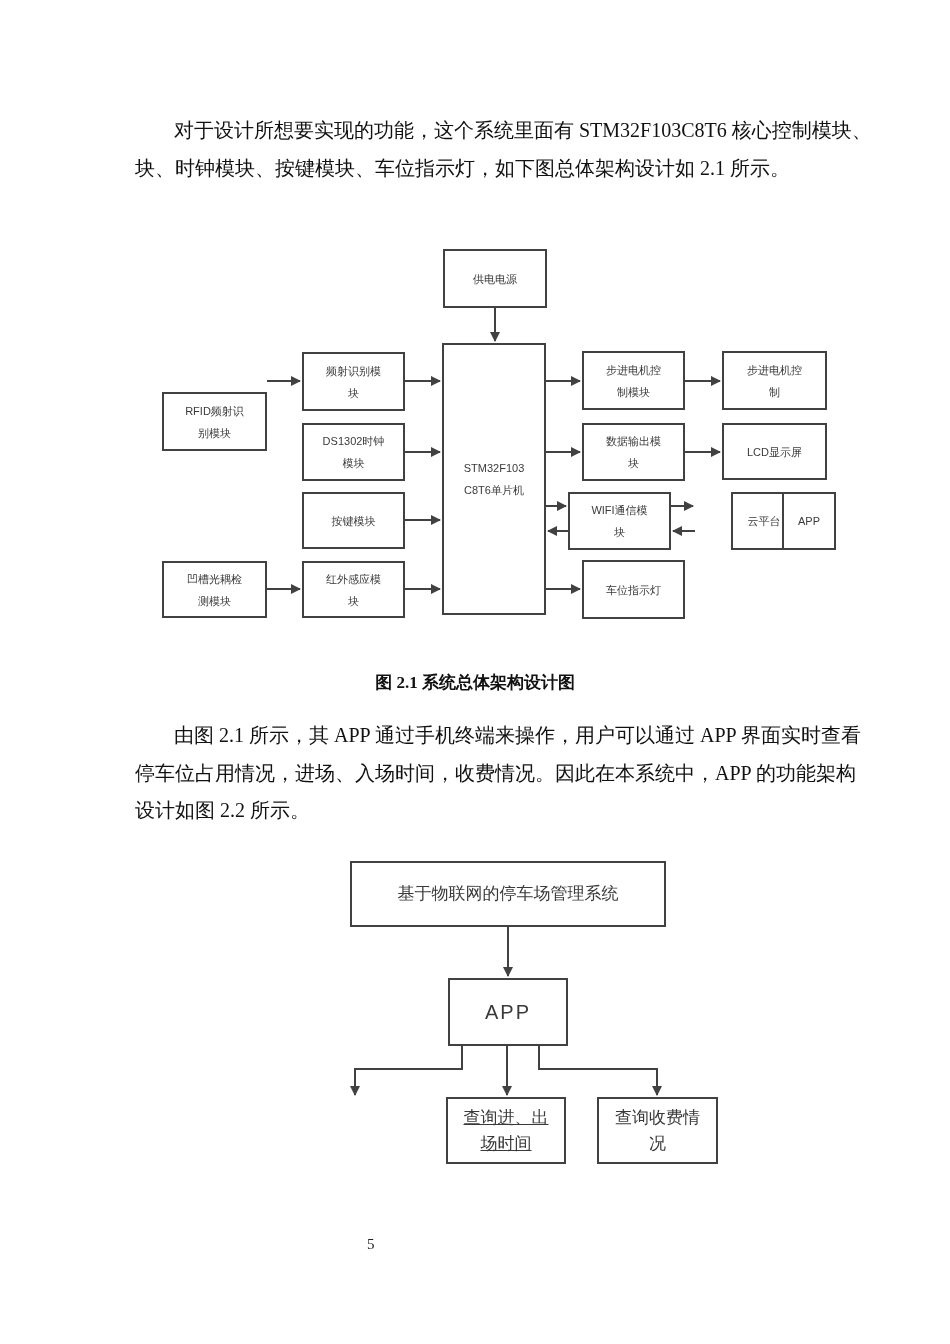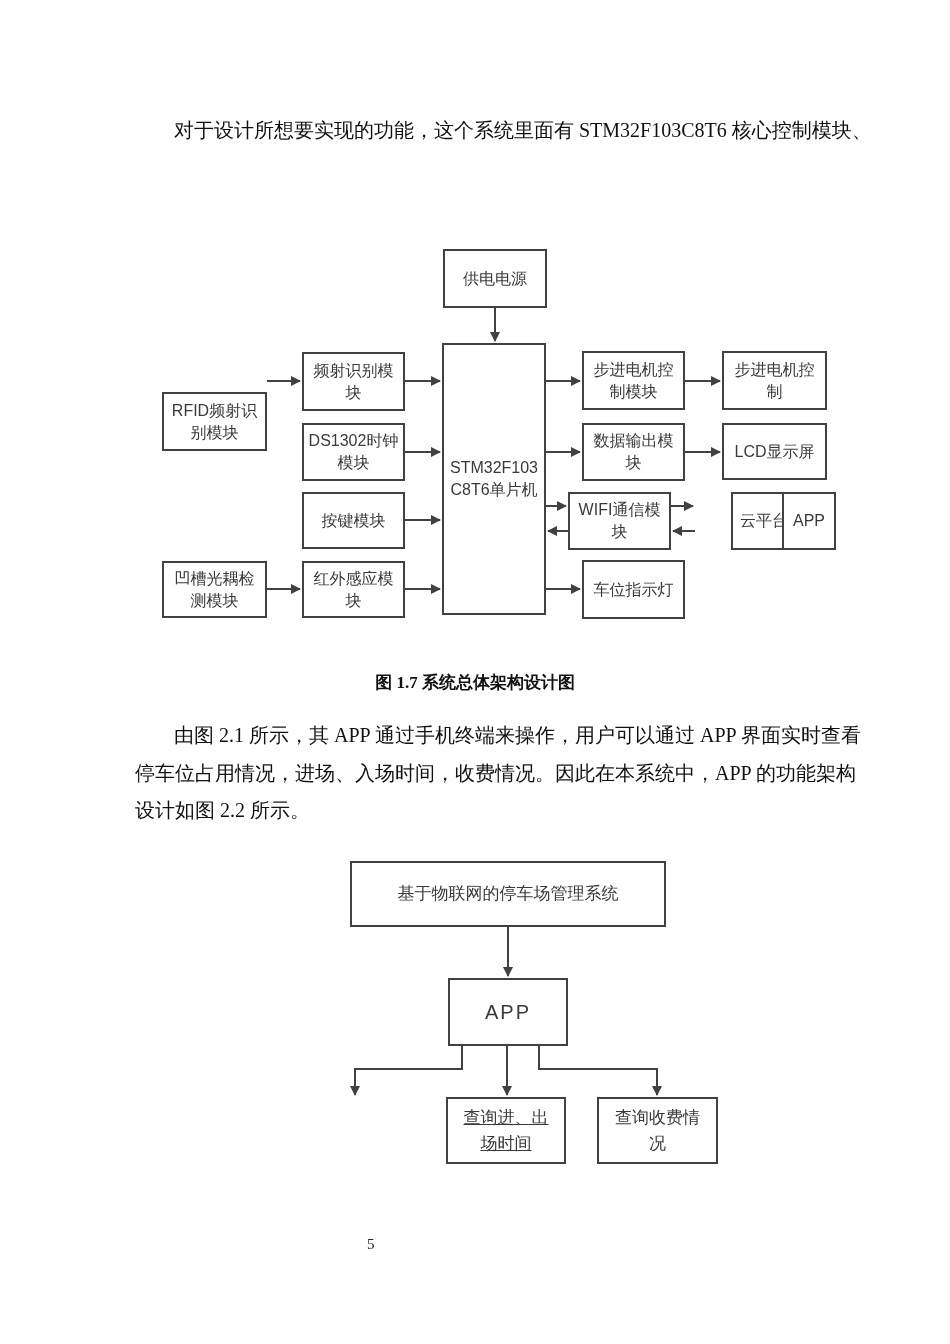--- a/index.html
+++ b/index.html
@@ -16,36 +16,37 @@
   .caption {
     position:absolute; left:0; top:671px; width:950px; text-align:center;
     font-weight:bold; font-size:17px; color:#111111;
   }
   .dbox {
     position:absolute; box-sizing:border-box; border:2px solid #414141;
     background:#ffffff; display:flex; align-items:center; justify-content:center;
     text-align:center; white-space:pre-line;
     font-family:"Liberation Sans","DejaVu Sans",sans-serif; color:#3a3a3a;
   }
-  .f1 { font-size:16px; line-height:22px; }
+  .f1 { font-size:11px; line-height:22px; }
   .f2 { font-size:17px; line-height:26px; }
   .f2.big { font-size:20px; letter-spacing:2px; }
   #connectors { position:absolute; left:0; top:0; width:950px; height:1344px; pointer-events:none; }
   #connectors polyline { fill:none; stroke:#414141; stroke-width:2; }
   .pagenum {
     position:absolute; left:367px; top:1236px; font-size:15px; color:#222222;
   }
 </style>
 </head>
 <body>
 
 <div id="page">
 
   <div class="para" style="top:112px;">
     <div class="line indent">对于设计所想要实现的功能，这个系统里面有 STM32F103C8T6 核心控制模块、</div>
+    <div class="line">块、时钟模块、按键模块、车位指示灯，如下图总体架构设计如 2.1 所示。</div>
   </div>
 
   <svg id="connectors" viewBox="0 0 950 1344" xmlns="http://www.w3.org/2000/svg">
     <defs>
       <marker id="ah" markerUnits="userSpaceOnUse" markerWidth="11" markerHeight="12" refX="9" refY="5" orient="auto">
         <path d="M0,0 L10,5 L0,10 Z" fill="#414141"></path>
       </marker>
     </defs>
 
     <polyline points="495,308 495,341" marker-end="url(#ah)"></polyline>
@@ -93,21 +94,21 @@
 制</div>
   <div class="dbox f1" style="left:582px;top:423px;width:103px;height:58px;">数据输出模
 块</div>
   <div class="dbox f1" style="left:722px;top:423px;width:105px;height:57px;">LCD显示屏</div>
   <div class="dbox f1" style="left:568px;top:492px;width:103px;height:58px;">WIFI通信模
 块</div>
   <div class="dbox f1" style="left:695px;top:492px;width:66px;height:58px;margin-left:36px;">云平台</div>
   <div class="dbox f1" style="left:782px;top:492px;width:54px;height:58px;">APP</div>
   <div class="dbox f1" style="left:582px;top:560px;width:103px;height:59px;">车位指示灯</div>
 
-  <div class="caption">图 1.7 系统总体架构设计图</div>
+  <div class="caption">图 2.1 系统总体架构设计图</div>
 
   <div class="para" style="top:717px;">
     <div class="line indent">由图 2.1 所示，其 APP 通过手机终端来操作，用户可以通过 APP 界面实时查看</div>
     <div class="line">停车位占用情况，进场、入场时间，收费情况。因此在本系统中，APP 的功能架构</div>
     <div class="line">设计如图 2.2 所示。</div>
   </div>
 
   <div class="dbox f2" style="left:350px;top:861px;width:316px;height:66px;">基于物联网的停车场管理系统</div>
   <div class="dbox f2 big" style="left:448px;top:978px;width:120px;height:68px;">APP</div>
   <div class="dbox f2" style="left:446px;top:1097px;width:120px;height:67px;text-decoration:underline;">查询进、出

